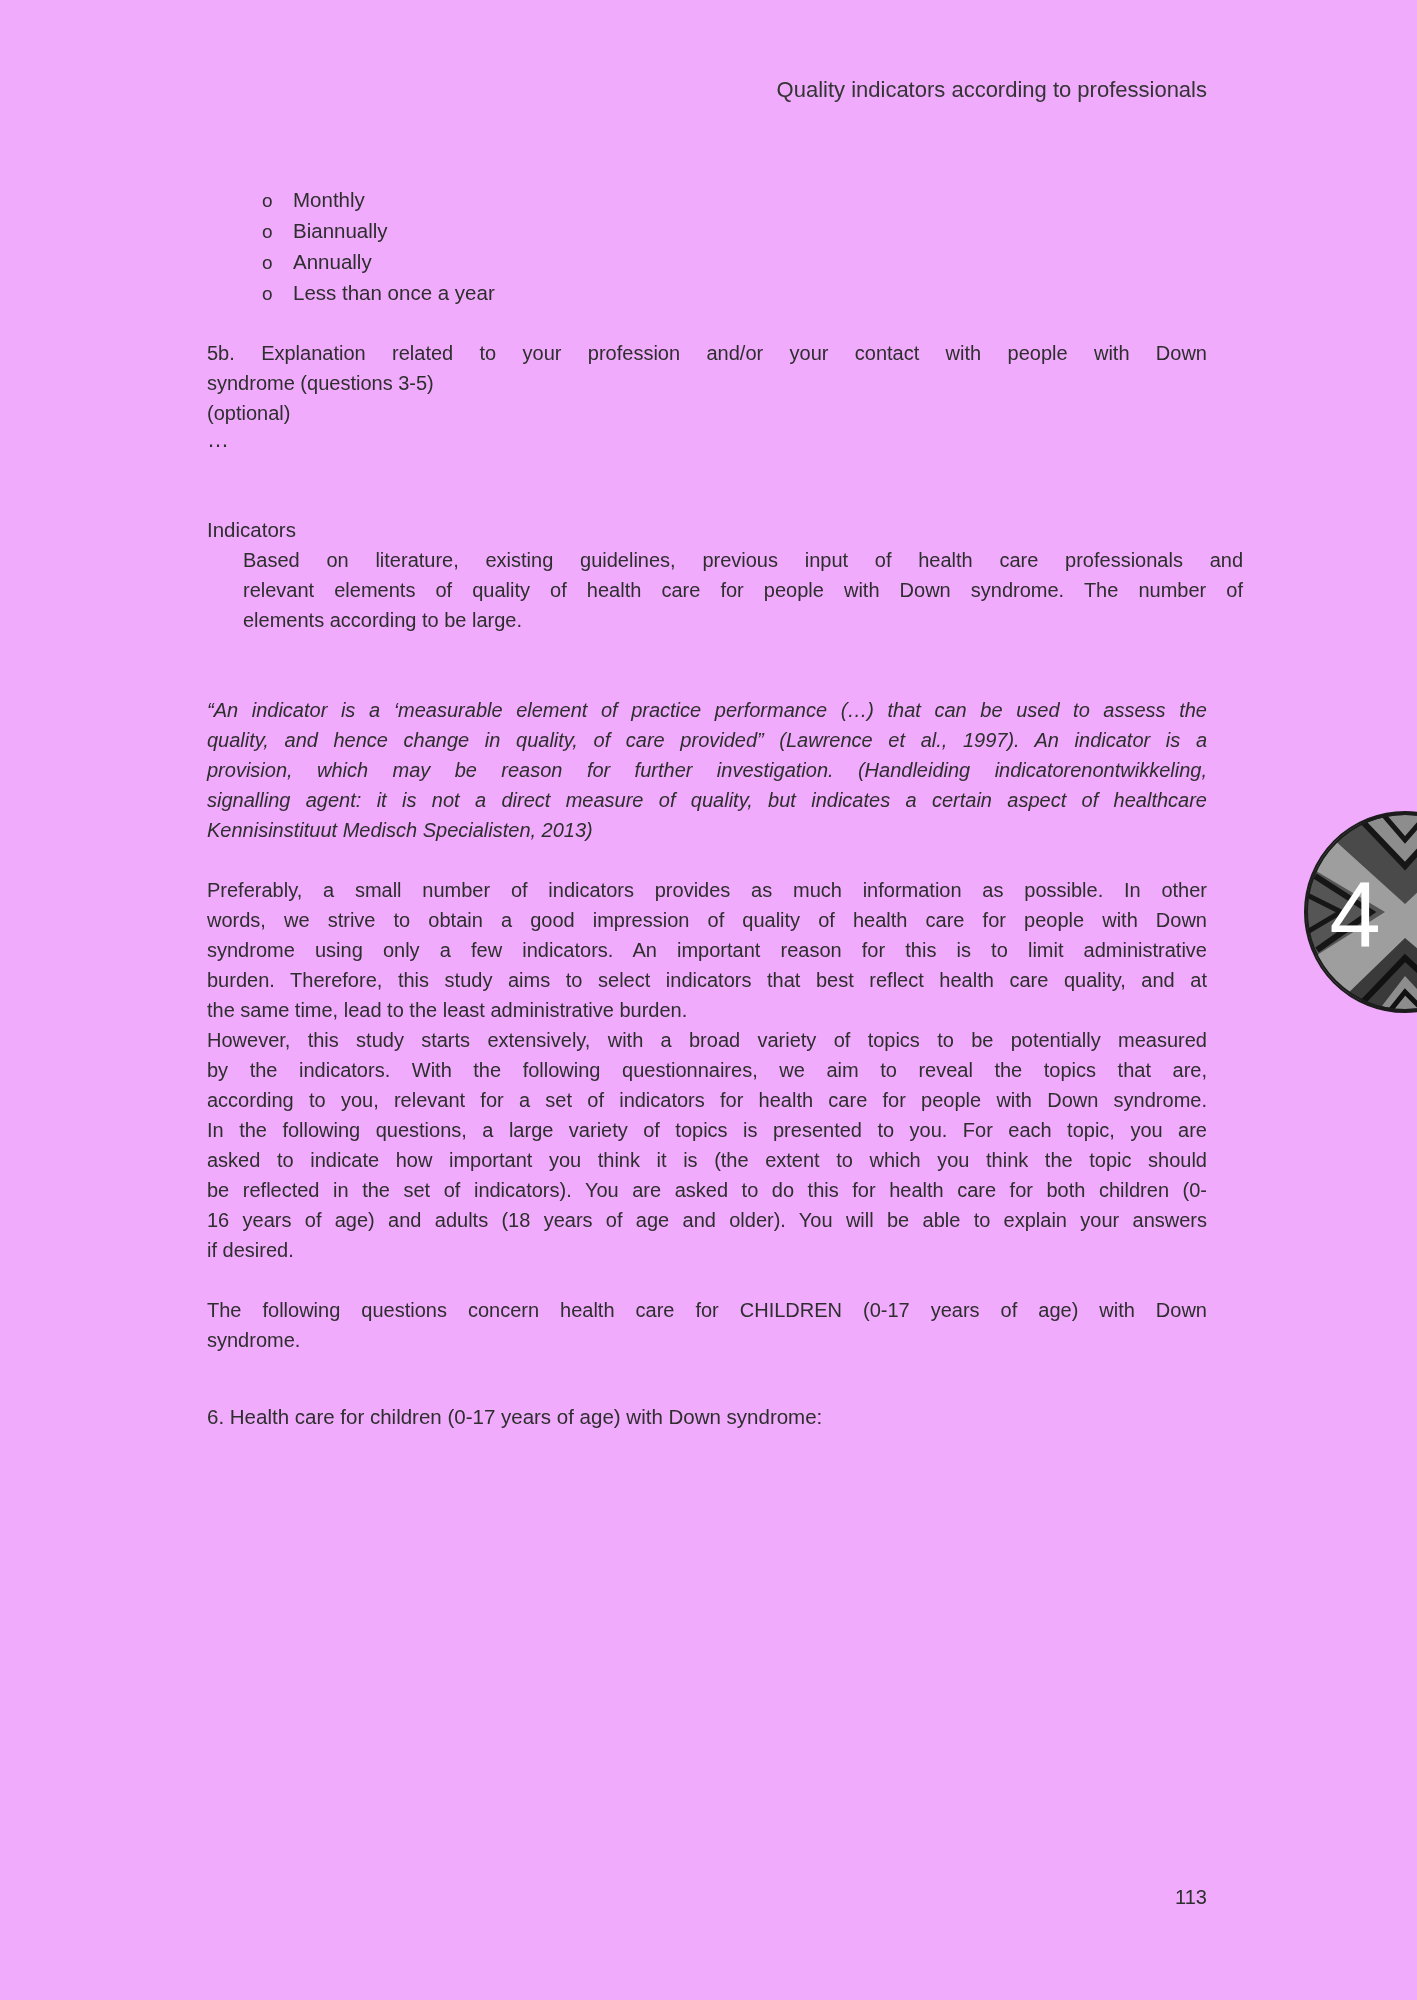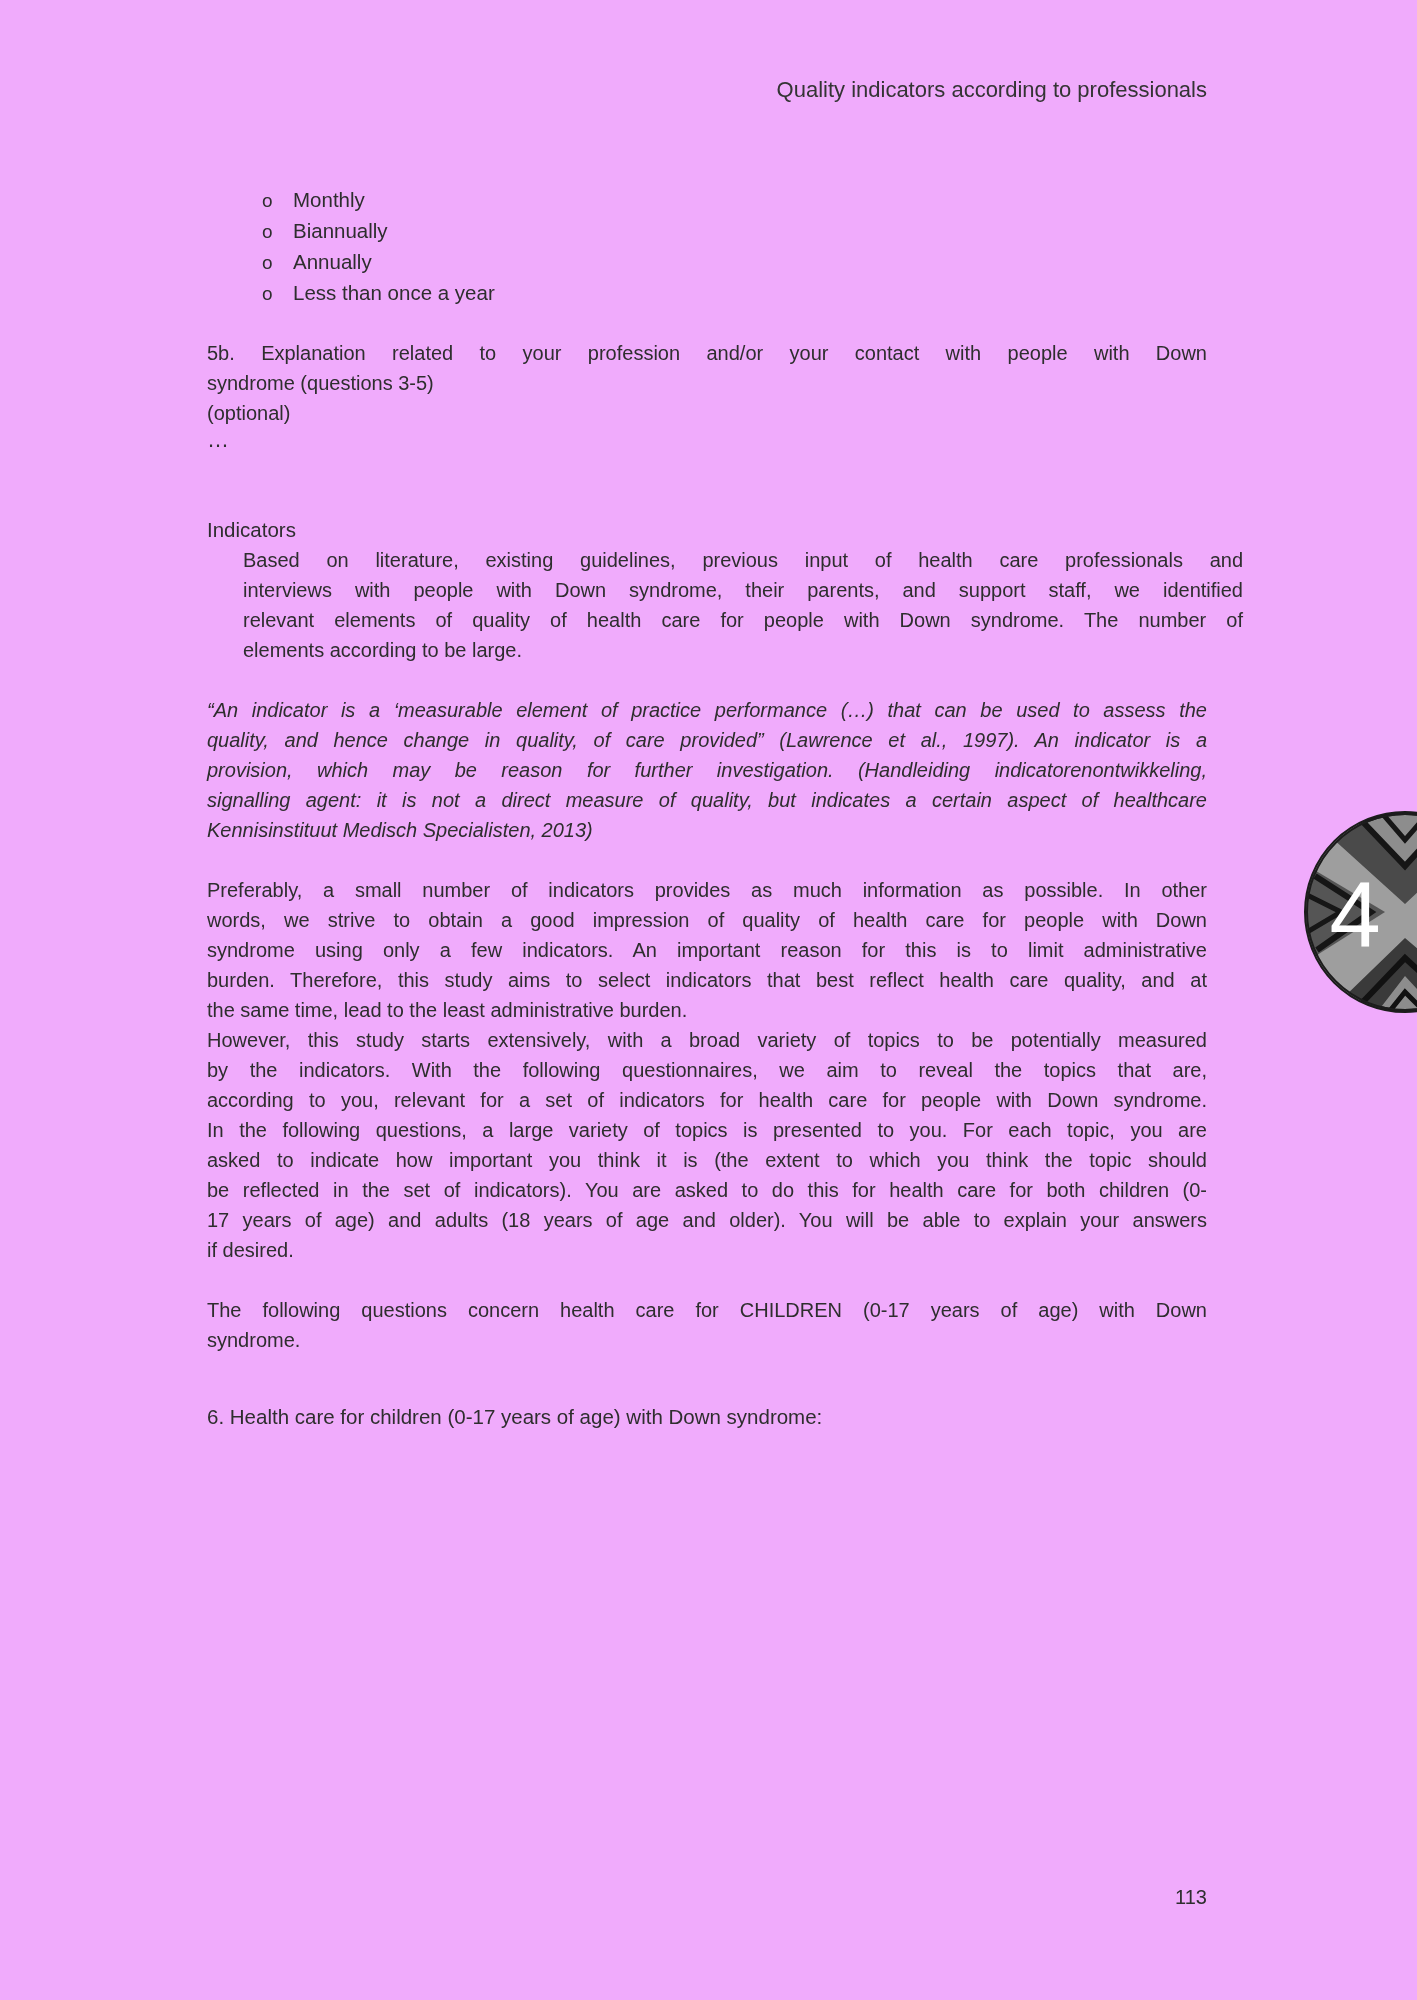--- a/index.html
+++ b/index.html
@@ -58,21 +58,20 @@
       <div class="tline">syndrome (questions 3-5)</div>
       <div class="tline">(optional)</div>
     </div>
 
   <div class="abs ellipsis-line">…</div>
 
   <div class="abs section-heading"><span class="uline">Indicators</span></div>
 
   <div class="abs body-block" style="top:545px;margin-left:36px;">
       <div class="tline just">Based on literature, existing guidelines, previous input of health care professionals and</div>
-      <div class="tline just">interviews with people with Down syndrome, their parents, and support staff, we identified</div>
       <div class="tline just">relevant elements of quality of health care for people with Down syndrome. The number of</div>
       <div class="tline">elements according to be large.</div>
     </div>
 
   <div class="abs body-block italic-block" style="top:695px;">
       <div class="tline just">“An indicator is a ‘measurable element of practice performance (…) that can be used to assess the</div>
       <div class="tline just">quality, and hence change in quality, of care provided” (Lawrence et al., 1997). An indicator is a</div>
       <div class="tline just">provision, which may be reason for further investigation. (Handleiding indicatorenontwikkeling,</div>
       <div class="tline just">signalling agent: it is not a direct measure of quality, but indicates a certain aspect of healthcare</div>
       <div class="tline">Kennisinstituut Medisch Specialisten, 2013)</div>
@@ -86,21 +85,21 @@
       <div class="tline">the same time, lead to the least administrative burden.</div>
     </div>
 
   <div class="abs body-block" style="top:1025px;">
       <div class="tline just">However, this study starts extensively, with a broad variety of topics to be potentially measured</div>
       <div class="tline just">by the indicators. With the following questionnaires, we aim to reveal the topics that are,</div>
       <div class="tline just">according to you, relevant for a set of indicators for health care for people with Down syndrome.</div>
       <div class="tline just">In the following questions, a large variety of topics is presented to you. For each topic, you are</div>
       <div class="tline just">asked to indicate how important you think it is (the extent to which you think the topic should</div>
       <div class="tline just">be reflected in the set of indicators). You are asked to do this for health care for both children (0-</div>
-      <div class="tline just">17 years of age) and adults (18 years of age and older). You will be able to explain your answers</div>
+      <div class="tline just">16 years of age) and adults (18 years of age and older). You will be able to explain your answers</div>
       <div class="tline">if desired.</div>
     </div>
 
   <div class="abs body-block" style="top:1295px;">
       <div class="tline just">The following questions concern health care for CHILDREN (0-17 years of age) with Down</div>
       <div class="tline">syndrome.</div>
     </div>
 
   <div class="abs q6"><span>6. Health care for </span><span class="uline">children (0-17 years of age)</span><span> with Down syndrome:</span></div>
 

